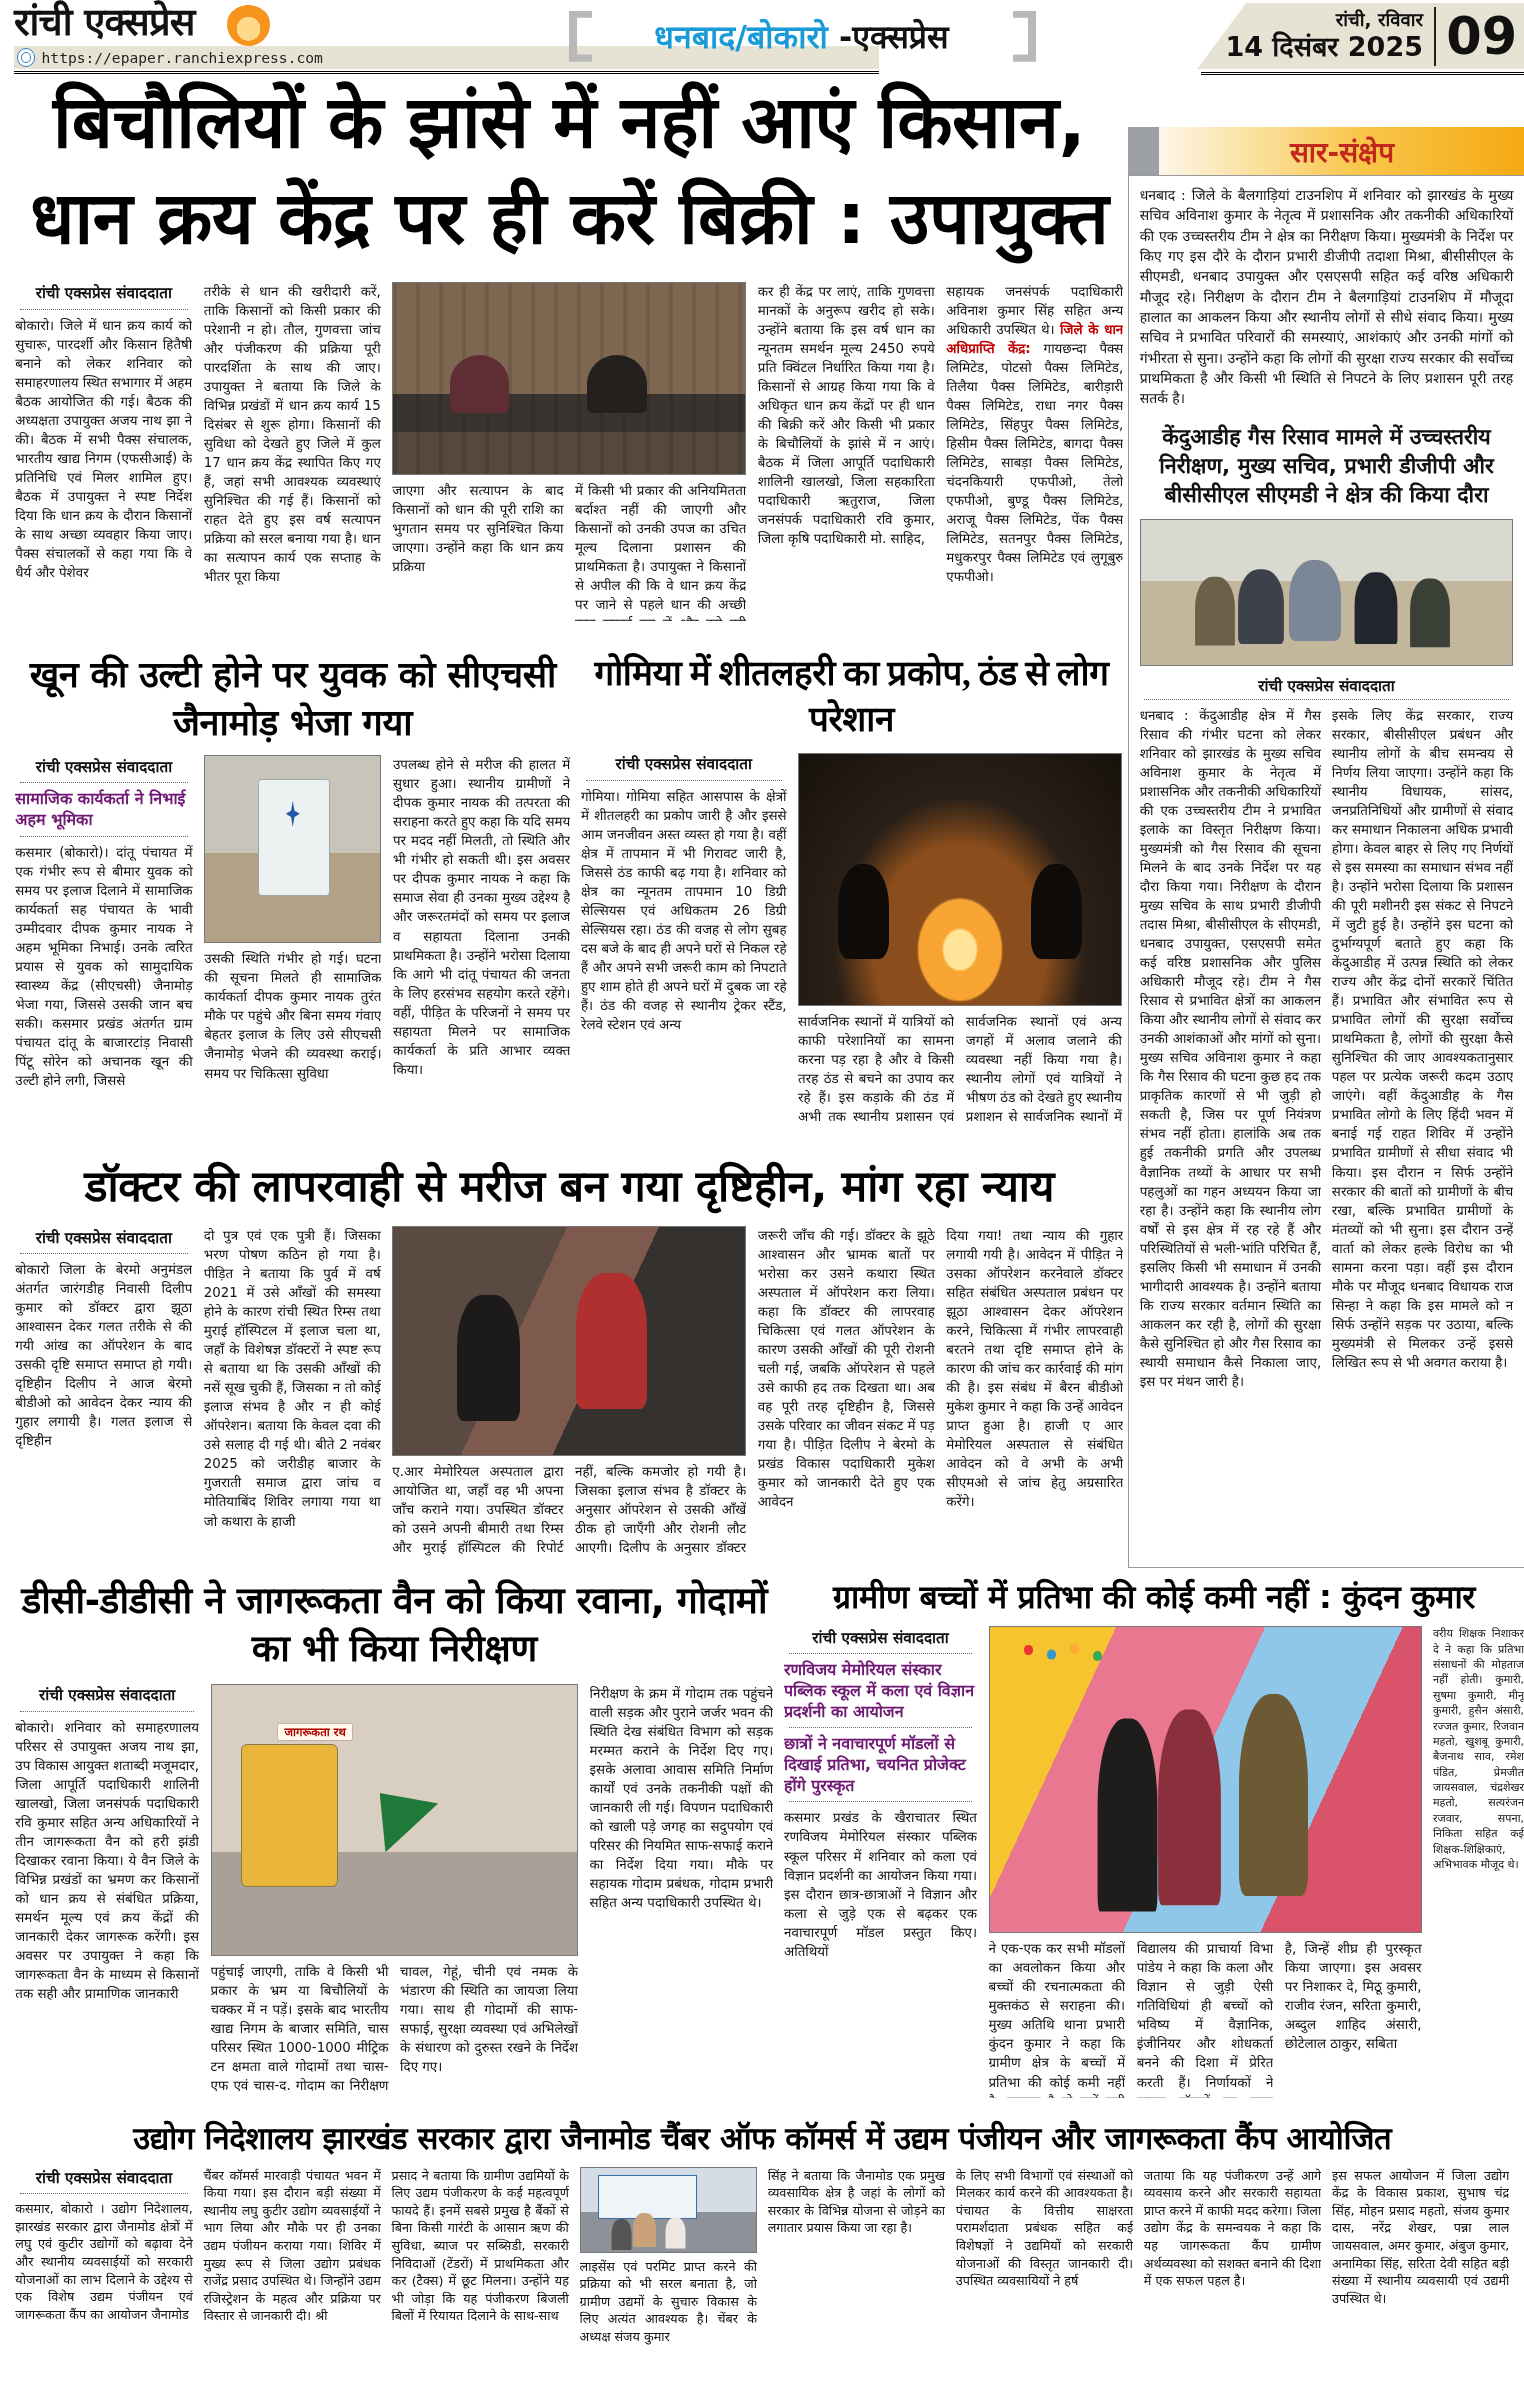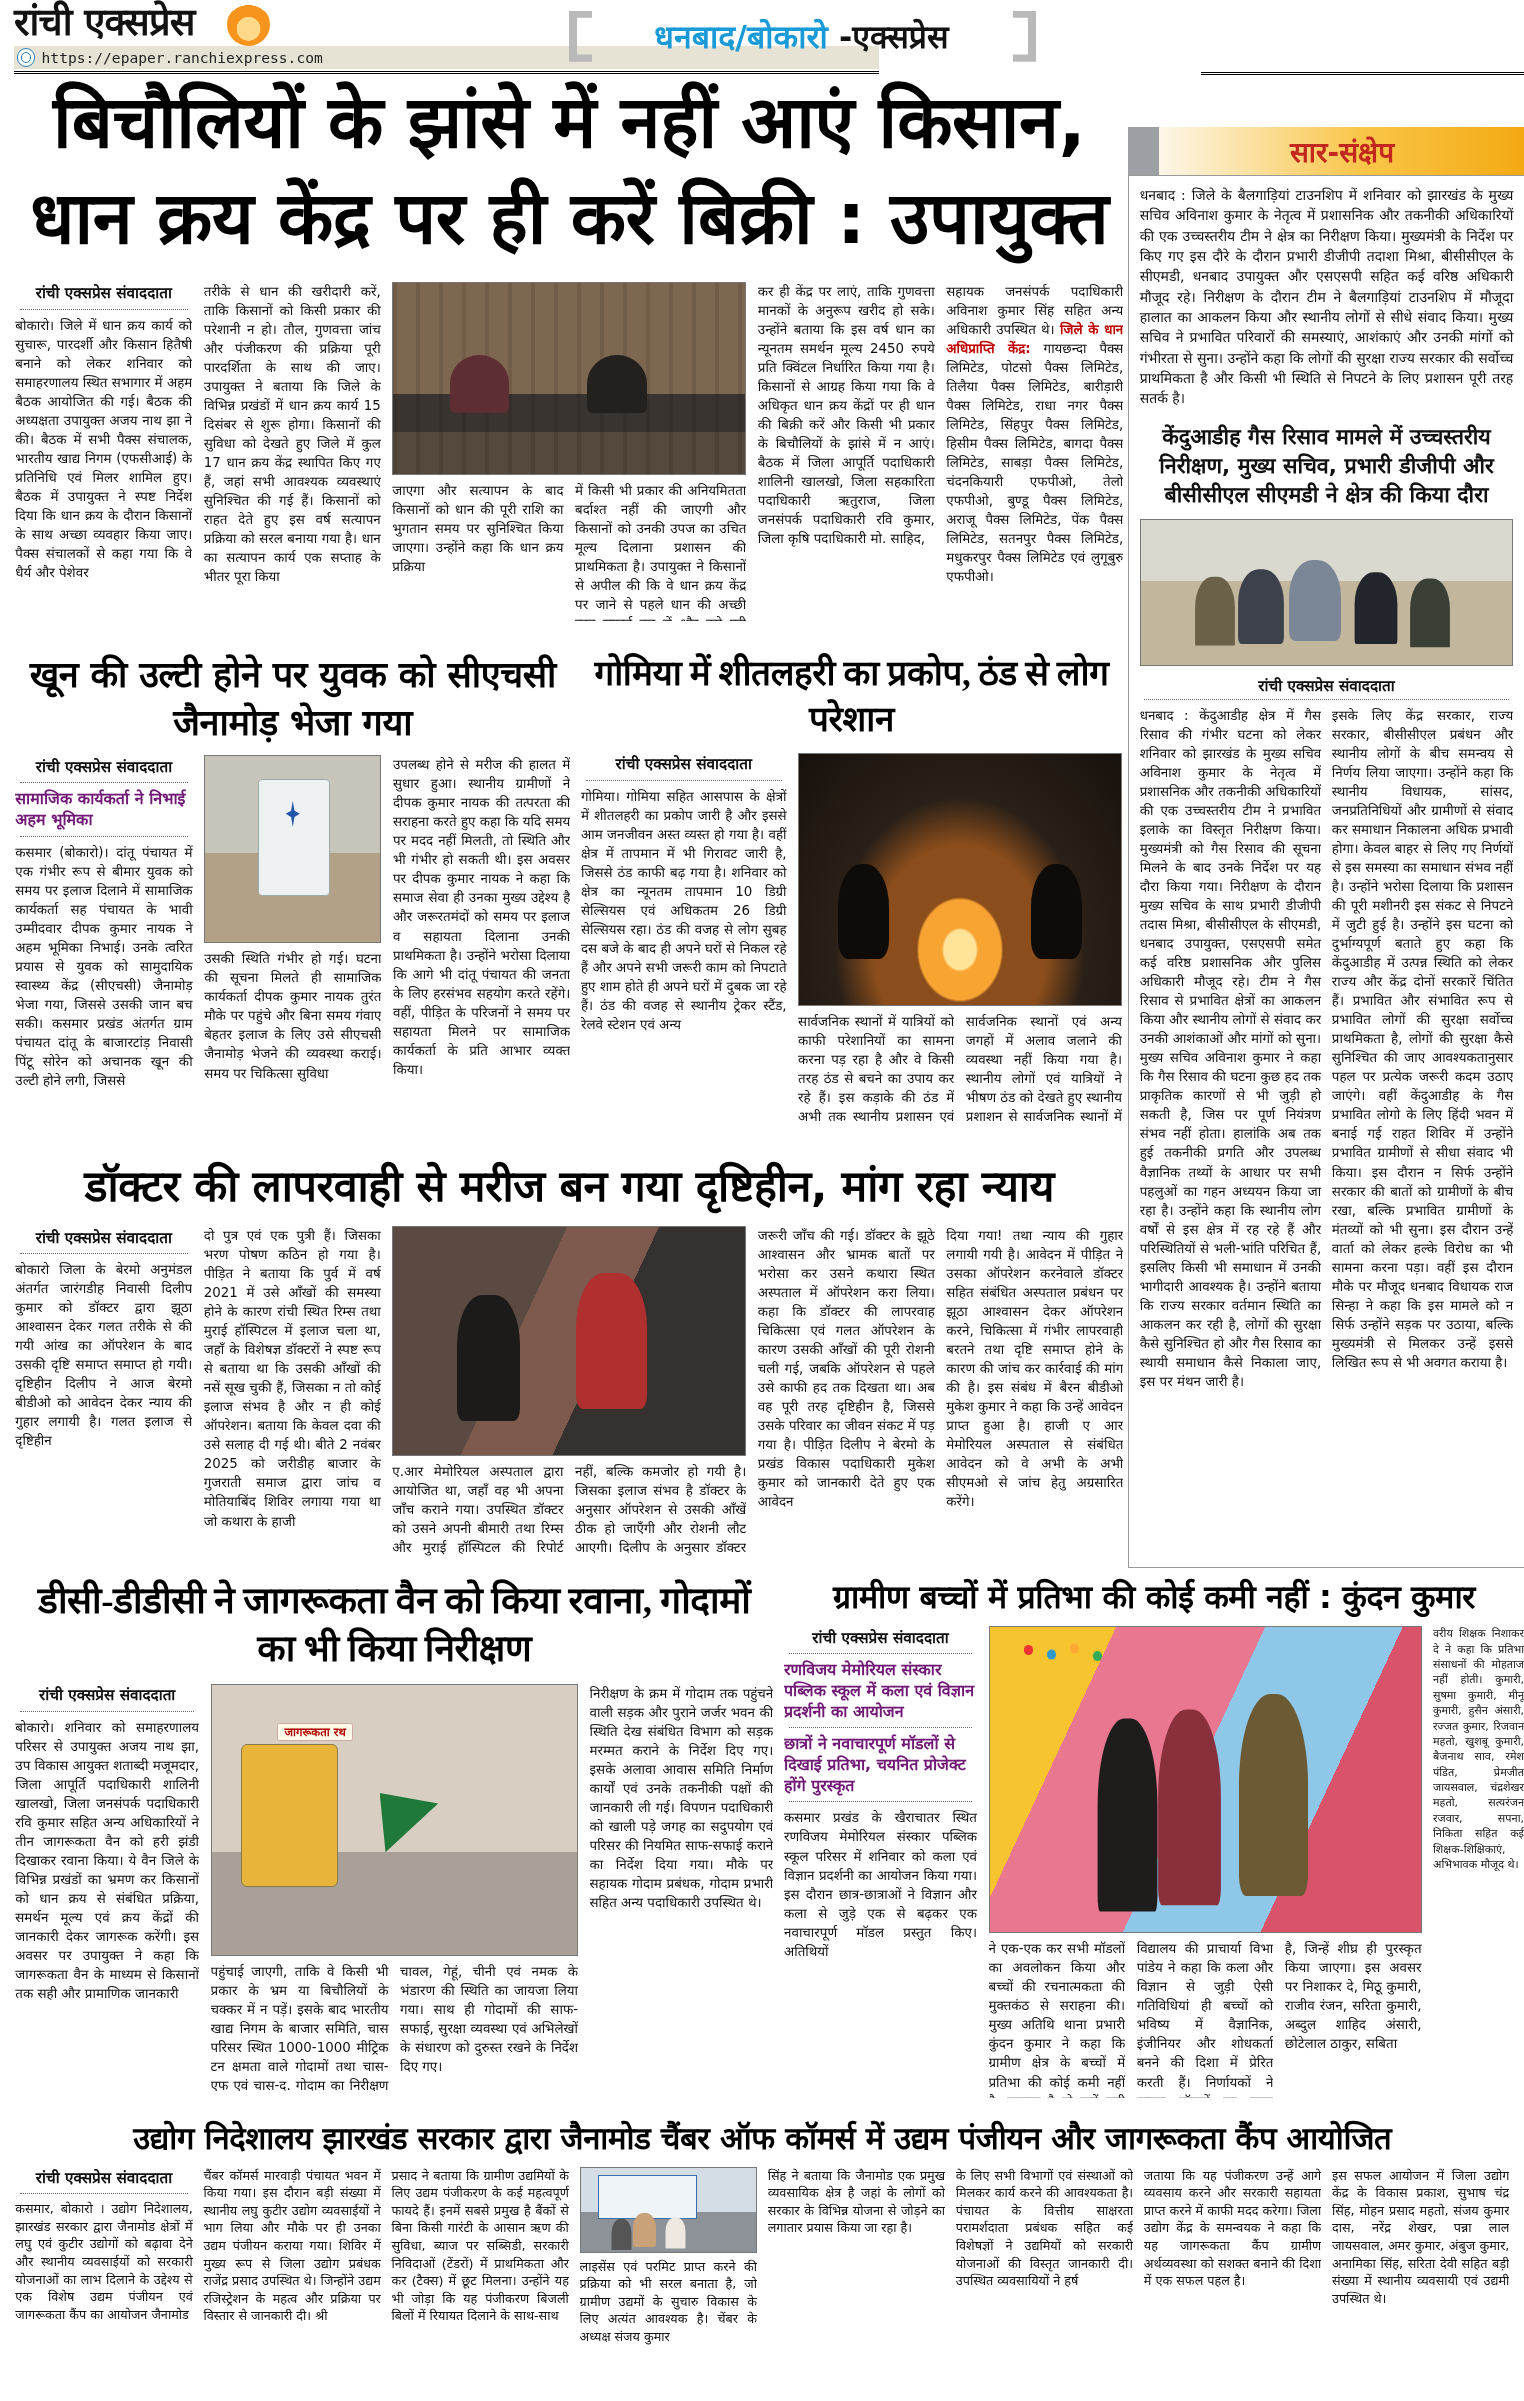--- a/index.html
+++ b/index.html
@@ -109,21 +109,21 @@
   #cold .cols { margin-top:9.2px; height:374px; }
   #cold .colnarrow { flex:0 0 38%; }
   #cold .photo { height:253px; }
   
   #doctor { left:15.3px; top:1160px; width:1108px; height:410px; }
   #doctor .headline { font-size:43px; line-height:1.25; }
   #doctor .cols { margin-top:12.3px; height:330px; }
   #doctor .photo { height:230px; }
   
   #van { left:15.3px; top:1577px; width:758px; height:537px; }
-  #van .headline { font-size:37px; line-height:1.3;font-family:Liberation Serif, serif; }
+  #van .headline { font-size:37px; line-height:1.3; }
   #van .cols { margin-top:10.7px; height:414px; }
   #van .photo { height:272px; }
   
   #talent { left:784px; top:1577px; width:740px; height:537px; }
   #talent .headline { font-size:32px; line-height:1.25; }
   #talent .cols { margin-top:9.2px; height:472px; }
   #talent .colfirst { flex:0 0 193px; }
   #talent .photo { height:307px; }
   #talent .colnames { flex:0 0 91px; font-size:11px; line-height:1.4; }
   
@@ -160,20 +160,27 @@
       <span class="finger-icon"></span>
       <span class="url-text">https://epaper.ranchiexpress.com</span>
     </div>
     <div class="mast-rule"></div>
     <div class="bracket bracket-left"></div>
     <div class="edition">
       <span class="blue">धनबाद/बोकारो</span>
       <span class="black">-एक्सप्रेस</span>
     </div>
     <div class="bracket bracket-right"></div>
+    <div class="date-box">
+      <div class="date-lines">
+        <div class="place-day">रांची, रविवार</div>
+        <div class="date-big">14 दिसंबर 2025</div>
+      </div>
+      <div class="pageno">09</div>
+    </div>
     <div class="date-rule"></div>
   </div>
 
   <div id="lead" class="article">
     <div class="headline">बिचौलियों के झांसे में नहीं आएं किसान, धान क्रय केंद्र पर ही करें बिक्री : उपायुक्त</div>
     <div class="cols">
       <div class="col">
         <div class="byline">रांची एक्सप्रेस संवाददाता</div>
         <div class="rule-dot"></div>
         <span>बोकारो। जिले में धान क्रय कार्य को सुचारू, पारदर्शी और किसान हितैषी बनाने को लेकर शनिवार को समाहरणालय स्थित सभागार में अहम बैठक आयोजित की गई। बैठक की अध्यक्षता उपायुक्त अजय नाथ झा ने की। बैठक में सभी पैक्स संचालक, भारतीय खाद्य निगम (एफसीआई) के प्रतिनिधि एवं मिलर शामिल हुए। बैठक में उपायुक्त ने स्पष्ट निर्देश दिया कि धान क्रय के दौरान किसानों के साथ अच्छा व्यवहार किया जाए। पैक्स संचालकों से कहा गया कि वे धैर्य और पेशेवर</span>

